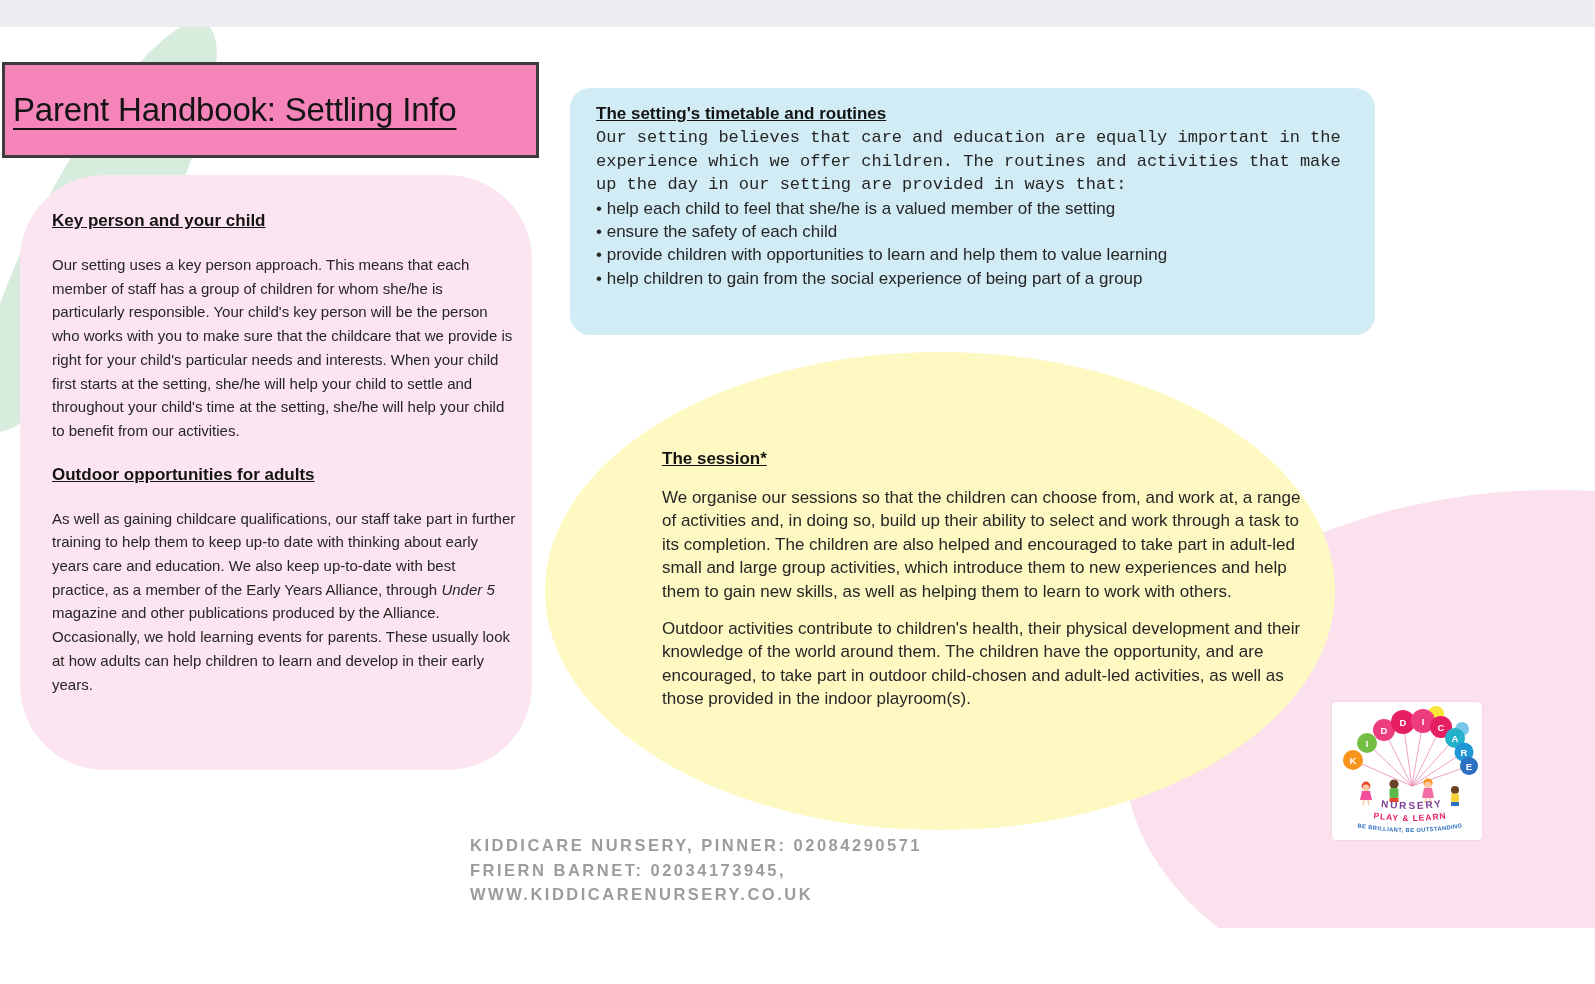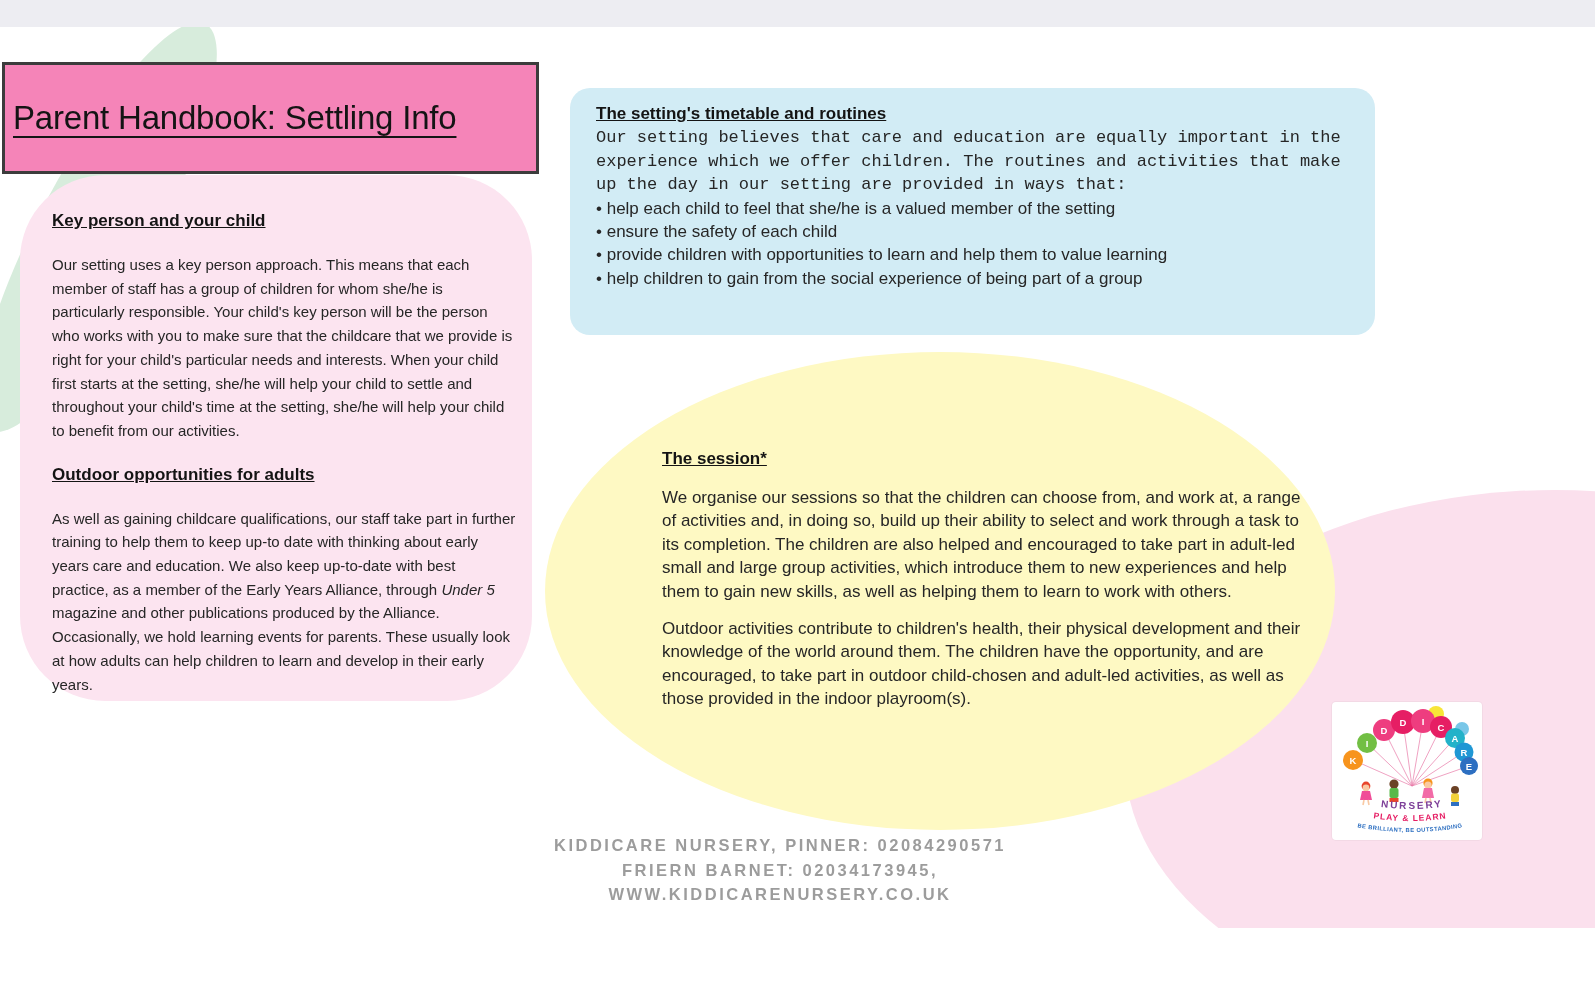--- a/index.html
+++ b/index.html
@@ -8,49 +8,49 @@
   .topbar{position:absolute;left:0;top:0;width:1595px;height:27px;background:#ededf2;}
   .slide{position:absolute;left:0;top:27px;width:1595px;height:901px;background:#ffffff;overflow:hidden;}
 
   
   .mint{position:absolute;left:40px;top:-30px;width:115px;height:460px;background:#d7ecdc;
         border-radius:50%;transform:rotate(28deg);z-index:0;}
   .blob{position:absolute;left:1125px;top:463px;width:860px;height:540px;border-radius:50%;
         background:#fbe0ed;z-index:0;}
 
   
-  .title-box{position:absolute;left:2px;top:35px;width:537px;height:112px;background:#f584b8;
+  .title-box{position:absolute;left:2px;top:35px;width:537px;height:96px;background:#f584b8;
              border:3px solid #3c3c3c;box-sizing:border-box;display:flex;align-items:center;z-index:3;}
   .title-box h1{font-size:33px;font-weight:400;margin:0 0 0 8px;color:#141414;letter-spacing:-0.2px;
                 text-decoration:underline;text-decoration-thickness:2px;text-underline-offset:7px;}
 
   h2{font-size:17px;font-weight:bold;margin:0;color:#141414;text-decoration:underline;}
 
   
-  .keybox{position:absolute;left:20px;top:148px;width:512px;height:526px;background:#fce4f0;
+  .keybox{position:absolute;left:20px;top:148px;width:512px;height:595px;background:#fce4f0;
           border-radius:85px;box-sizing:border-box;padding:36px 16px 0 32px;z-index:1;}
   .keybox p{font-size:15px;line-height:23.7px;margin:22px 0 22px;}
 
   
   .bluebox{position:absolute;left:570px;top:61px;width:805px;height:247px;background:#d2ecf5;
            border-radius:20px;box-sizing:border-box;padding:14px 20px 0 26px;
            font-size:17px;line-height:23.4px;z-index:1;}
   .bluebox p{margin:1px 0 0;font-family:Liberation Mono, monospace;}
   .bluebox ul{margin:0;padding:0;list-style:none;}
   .bluebox li::before{content:"\2022\00a0";}
 
   
   .ellipse{position:absolute;left:545px;top:325px;width:790px;height:478px;background:#fef9c3;
            border-radius:50%;z-index:1;}
   .session-text{position:absolute;left:117px;top:95px;width:645px;font-size:17px;line-height:23.6px;}
   .session-text h2{margin-bottom:15px;}
   .session-text p{margin:0 0 13px;}
 
   
-  .footerc{position:absolute;left:470px;top:806px;width:620px;text-align:center;z-index:1;
+  .footerc{position:absolute;left:470px;top:806px;width:620px;z-index:1;
            font-weight:bold;color:#9c9c9c;font-size:16.5px;line-height:24.5px;letter-spacing:2.5px;}
 
   
   .logo-card{position:absolute;left:1332px;top:675px;width:150px;height:138px;background:#ffffff;
              border-radius:4px;z-index:3;box-shadow:0 0 0 1px rgba(0,0,0,0.03);}
   .logo-card svg{display:block;width:150px;height:138px;}
 </style>
 </head>
 <body>
 

